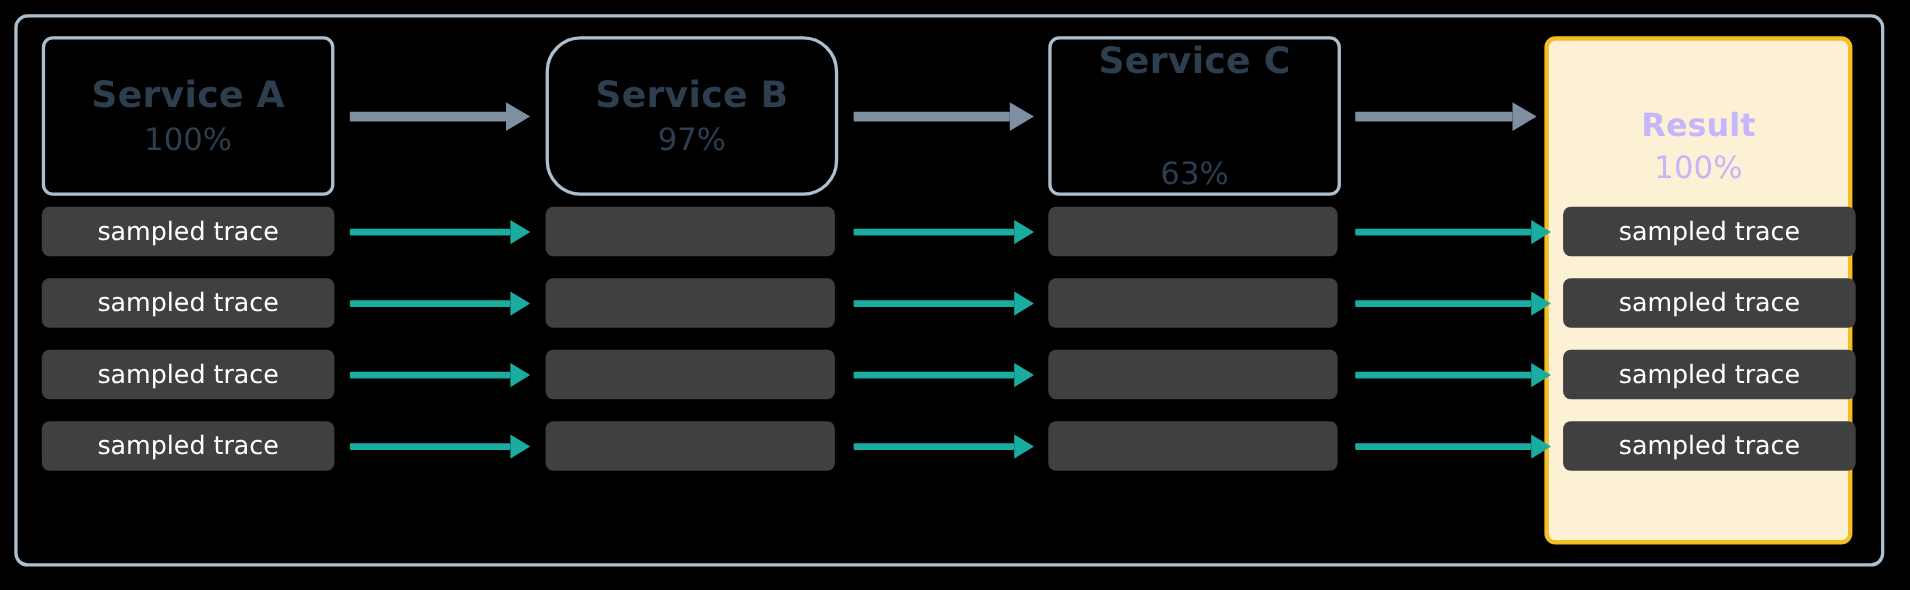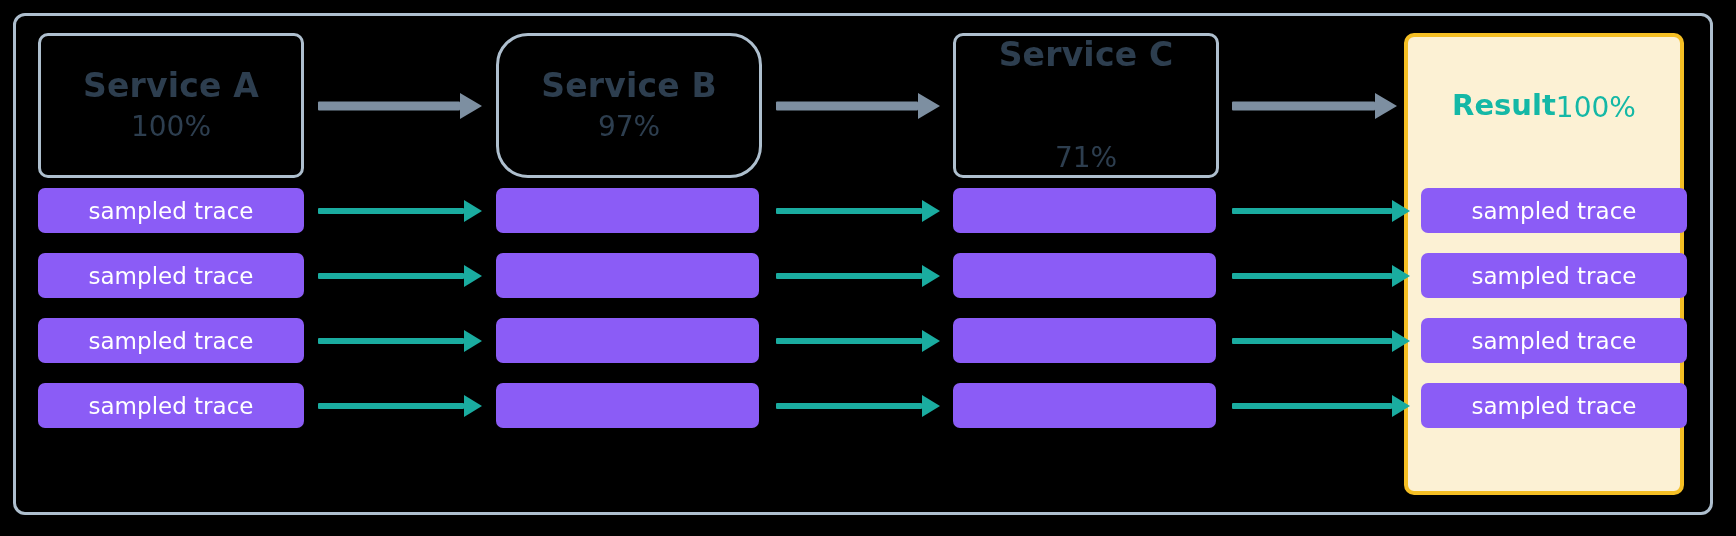--- a/index.html
+++ b/index.html
@@ -78,41 +78,42 @@
   .svc-box.col2 { left: 953px; justify-content: space-between; }
 
   
   .result-head {
     position: absolute;
     left: 1412px;
     top: 40px;
     width: 264px;
     height: 130px;
     display: flex;
+    flex-direction: column;
     align-items: center;
-    justify-content: center;
-    color: #14b8a6;
+    justify-content: flex-end;
+    color: #c4b5fd;
   }
   .result-head .svc-name {
     font-size: 29px;
     font-weight: bold;
     line-height: 1.18;
   }
   .result-head .svc-pct {
     font-size: 28px;
     line-height: 1.25;
     margin-top: 4px;
   }
 
   
   .bar {
     position: absolute;
     height: 45px;
     border-radius: 7px;
-    background: #8b5cf6;
+    background: #404040;
     display: flex;
     align-items: center;
     justify-content: center;
     color: #ffffff;
     font-size: 23px;
     box-sizing: border-box;
   }
   .bar.col0 { left: 38px;   width: 266px; }
   .bar.col1 { left: 496px;  width: 263px; }
   .bar.col2 { left: 953px;  width: 263px; }
@@ -174,21 +175,21 @@
     <div class="svc-pct">100%</div>
   </div>
 
   <div class="svc-box col1">
     <div class="svc-name">Service B</div>
     <div class="svc-pct">97%</div>
   </div>
 
   <div class="svc-box col2">
     <div class="svc-name">Service C</div>
-    <div class="svc-pct">71%</div>
+    <div class="svc-pct">63%</div>
   </div>
 
   <div class="result-head">
     <div class="svc-name">Result</div>
     <div class="svc-pct">100%</div>
   </div>
 
   <div class="arrow gray g0">
     <div class="shaft"></div>
     <div class="head"></div>

